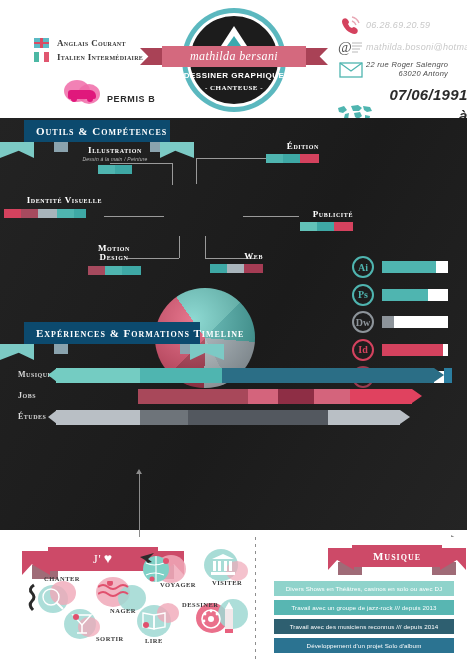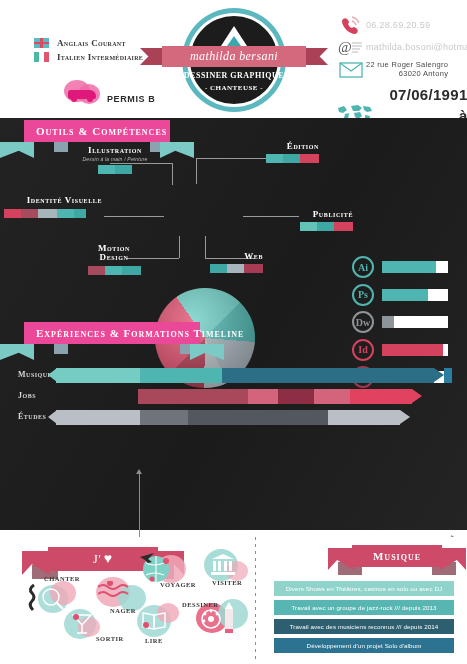--- a/index.html
+++ b/index.html
@@ -58,42 +58,42 @@
      border-bottom: 10px solid #3aa9ae; }
   .ribbon { position: absolute; left: -42px; top: 38px; width: 188px; height: 21px; }
   .ribbon-tail { position: absolute; top: 2px; width: 28px; height: 17px; background: #a94256; }
   .ribbon-tail.l { left: 0; clip-path: polygon(0 0, 100% 0, 100% 100%, 0 100%, 30% 50%); }
   .ribbon-tail.r { right: 0; clip-path: polygon(0 0, 100% 0, 70% 50%, 100% 100%, 0 100%); }
   .ribbon-main { position: absolute; left: 22px; right: 22px; top: 0; height: 21px;
      background: #d4697e; display:flex; align-items:center; justify-content:center; }
   .ribbon-name { font-family: "Liberation Serif", serif; font-style: italic; font-size: 12px;
      color: #fff; letter-spacing: .4px; white-space: nowrap; }
   .badge-sub1 { position: absolute; left: 0; right: 0; top: 63px; text-align: center;
-     font-family: Liberation Serif, serif; font-size: 8px; color: #fff; letter-spacing: .5px; font-weight:bold;}
+     font-family: Liberation Sans, sans-serif; font-size: 8px; color: #fff; letter-spacing: .5px; font-weight:bold;}
   .badge-sub2 { position: absolute; left: 0; right: 0; top: 76px; text-align: center;
      font-family: "Liberation Serif", serif; font-size: 7px; color: #fff; letter-spacing: .5px; font-weight:bold;}
 
   
   .contacts { position: absolute; left: 336px; top: 16px; width: 130px; }
   .c-row { display: flex; align-items: center; margin-bottom: 5px; }
   .c-icon { width: 30px; flex: none; display: flex; align-items: center; justify-content: center; }
-  .c-text { font-size: 9px; color: #c9c9c9; letter-spacing: .3px; }
+  .c-text { font-size: 9px; color: #c9c9c9; letter-spacing: .3px; font-style: italic; }
   .c-text.dark { color: #2b2b2b; font-weight: bold; font-size: 15px; }
   .c-text.addr { color: #4a4a4a; font-size: 7.5px; text-align: right; line-height: 1.25; }
   .map-icon { width: 38px; height: 24px; flex: none; position: relative; }
 
   
   .dark-sec { position: absolute; left: 0; top: 118px; width: 467px; height: 412px;
      background: #1e1e1e; }
   .dark-sec .shade { position:absolute; left:0; top:0; width:100%; height:100%;
      background: linear-gradient(120deg, #232323 0%, #1b1b1b 55%, #242424 100%); }
 
   
   .banner { position: absolute; height: 22px; }
-  .banner .b-main { position: absolute; left: 0; top: 0; height: 22px; background: #ec4899;
+  .banner .b-main { position: absolute; left: 0; top: 0; height: 22px; background: #0c4a6e;
      display: flex; align-items: center; padding: 0 12px; z-index: 3; }
   .banner .b-title { font-family: "Liberation Serif", serif; font-size: 11px; color: #fff;
      letter-spacing: 1px; white-space: nowrap; font-variant: small-caps; font-weight:bold;}
   .banner .b-fold { position: absolute; top: 22px; width: 14px; height: 10px; background: #8aa3ae; z-index: 1; }
   .banner .b-wingl { position: absolute; top: 22px; height: 16px; background: #7ccac5; z-index: 2;
      clip-path: polygon(0 0, 100% 0, 100% 100%, 55% 55%, 0 100%); }
   .banner .b-wingr { position: absolute; top: 22px; height: 16px; background: #7ccac5; z-index: 2;
      clip-path: polygon(0 0, 100% 0, 100% 100%, 45% 55%, 0 100%); }
 
   

